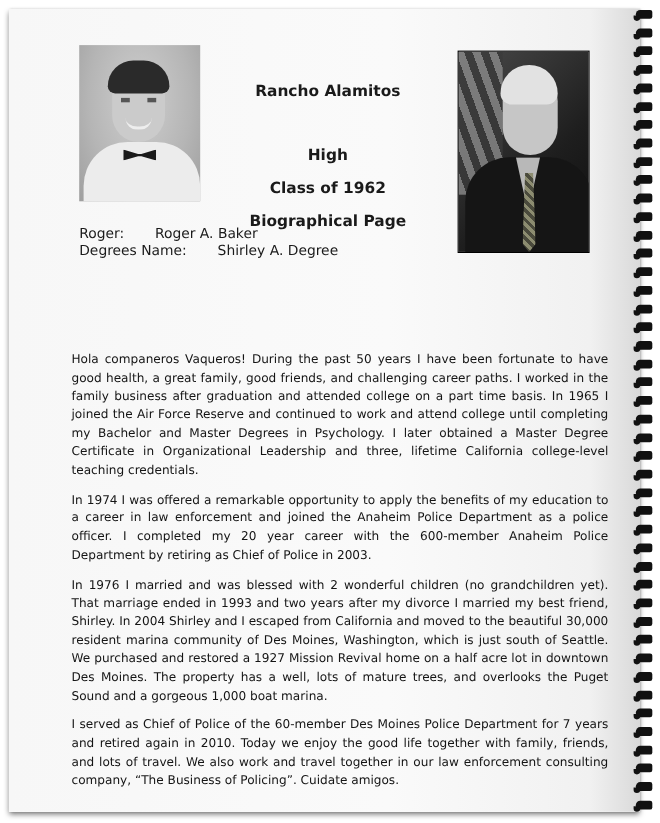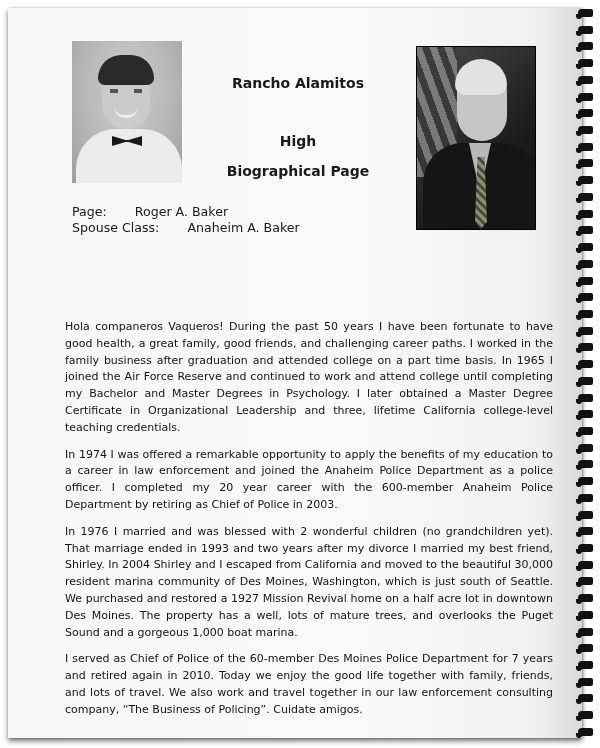--- a/index.html
+++ b/index.html
@@ -141,40 +141,41 @@
     <div class="face"></div>
     <div class="hair"></div>
     <div class="eyes"></div>
     <div class="smile"></div>
     <div class="bowtie"></div>
   </div>
 
   <div class="title-block">
     <div class="t1">Rancho Alamitos</div>
     <div class="t2">High</div>
+    <div class="t3">Class of 1962</div>
     <div class="t4">Biographical Page</div>
   </div>
 
   <div class="photo photo-old" title="current-portrait-with-flag">
     <div class="flag"></div>
     <div class="suit"></div>
     <div class="shirt"></div>
     <div class="tie"></div>
     <div class="face"></div>
     <div class="hair"></div>
   </div>
 
   <div class="meta">
     <div class="row">
-      <span>Page:</span>
+      <span>Roger:</span>
       <span>Roger A. Baker</span>
     </div>
     <div class="row">
-      <span>Spouse Class:</span>
-      <span>Anaheim A. Baker</span>
+      <span>Degrees Name:</span>
+      <span>Shirley A. Degree</span>
     </div>
   </div>
 
   <div class="body">
     <p>Hola companeros Vaqueros!  During the past 50 years I have been fortunate to have good health, a great family, good friends, and challenging career paths.  I worked in the family business after graduation and attended college on a part time basis.   In 1965 I joined the Air Force Reserve and continued to work and attend college until completing my Bachelor and Master Degrees in Psychology.  I later obtained a Master Degree Certificate in Organizational Leadership and three, lifetime California college-level teaching credentials.</p>
     <p>In 1974 I was offered a remarkable opportunity to apply the benefits of my education to a career in law enforcement and joined the Anaheim Police Department as a police officer. I completed my 20 year career with the 600-member Anaheim Police Department by retiring as Chief of Police in 2003.</p>
     <p>In 1976 I married and was blessed with 2 wonderful children (no grandchildren yet).  That marriage ended in 1993 and two years after my divorce I married my best friend, Shirley.  In 2004 Shirley and I escaped from California and moved to the beautiful 30,000 resident marina community of Des Moines, Washington, which is just south of Seattle. We purchased and restored a 1927 Mission Revival home on a half acre lot in downtown Des Moines. The property has a well, lots of mature trees, and overlooks the Puget Sound and a gorgeous 1,000 boat marina.</p>
     <p>I served as Chief of Police of the 60-member Des Moines Police Department for 7 years and retired again in 2010. Today we enjoy the good life together with family, friends, and lots of travel.  We also work and travel together in our law enforcement consulting company, “The Business of Policing”.   Cuidate amigos.</p>
   </div>
 </div>

